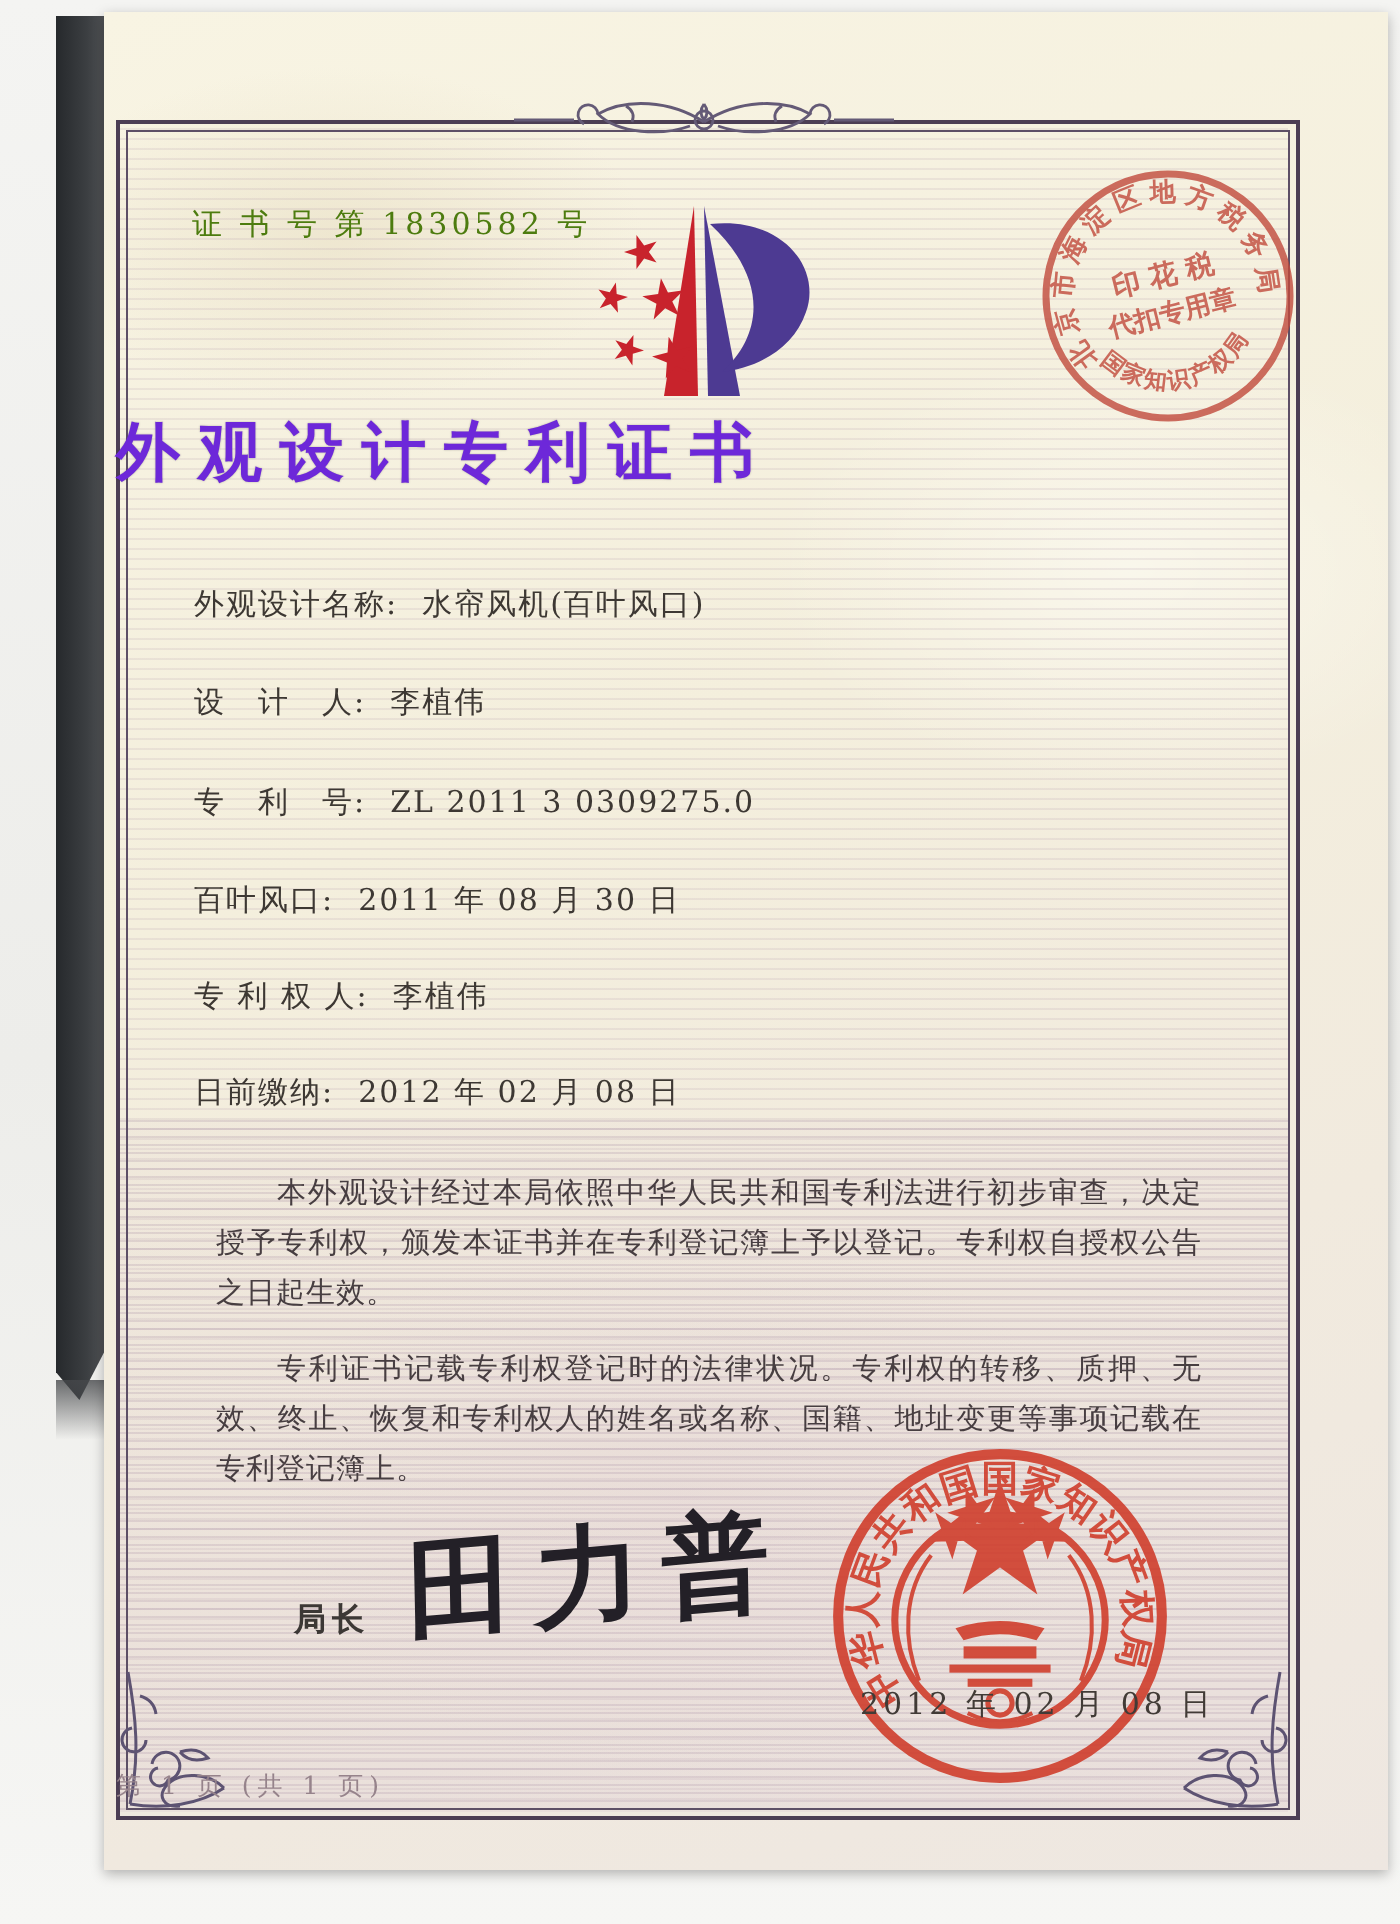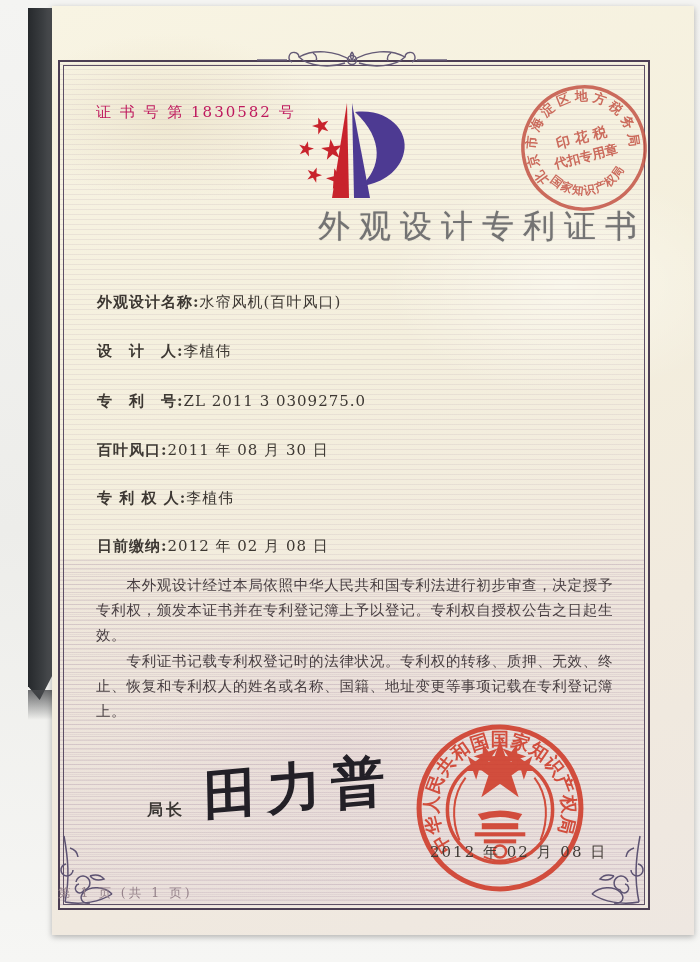--- a/index.html
+++ b/index.html
@@ -42,36 +42,36 @@
   .frame{
     position:absolute;left:58px;top:60px;width:588px;height:846px;
     border:2px solid #4c3e54;
   }
   .frame-inner{
     position:absolute;inset:3px;border:1px solid #5d4f66;
   }
   .ornament{position:absolute;pointer-events:none;}
   .cert-no{
     position:absolute;left:96px;top:103px;font-size:15px;letter-spacing:2px;
-    color:#be185d;white-space:nowrap;
+    color:#4d7c0f;white-space:nowrap;
   }
   .logo{position:absolute;left:287px;top:100px;width:134px;height:102px;}
   .title{
-    position:absolute;left:58px;top:205px;width:588px;text-align:right;
-    font-size:32px;font-weight:normal;letter-spacing:9px;color:#737373;
+    position:absolute;left:58px;top:205px;width:588px;text-align:left;
+    font-size:32px;font-weight:bold;letter-spacing:9px;color:#6d28d9;
     text-shadow:0 0 1px rgba(40,35,45,.35);
   }
   .field-row{position:absolute;left:97px;font-size:15px;color:#3d3833;letter-spacing:1px;white-space:nowrap;}
   .row-0{top:293px}.row-1{top:342px}.row-2{top:392px}.row-3{top:441px}.row-4{top:489px}.row-5{top:537px}
-  .field-label{margin-right:0;font-weight:bold;}
+  .field-label{margin-right:12px;}
   .paras{
     position:absolute;left:96px;top:573px;width:517px;
     font-size:14.5px;line-height:1.74;color:#473e41;text-align:justify;
   }
-  .paras p{margin:0;text-indent:2.1em;letter-spacing:.5px;}
+  .paras p{margin:12px;text-indent:2.1em;letter-spacing:.5px;}
   .sig-title{position:absolute;left:147px;top:800px;font-size:16px;letter-spacing:3px;color:#3c3835;font-weight:bold;}
   .sig-name{
     position:absolute;left:203px;top:752px;font-size:54px;letter-spacing:10px;
     color:#232027;transform:rotate(-5deg) skewX(-4deg);white-space:nowrap;
     font-weight:600;
   }
   .issue-seal{position:absolute;left:413px;top:721px;width:174px;height:174px;opacity:.88;}
   .seal-date{
     position:absolute;left:430px;top:843px;font-size:15px;letter-spacing:2px;
     color:#413b36;z-index:6;white-space:nowrap;

